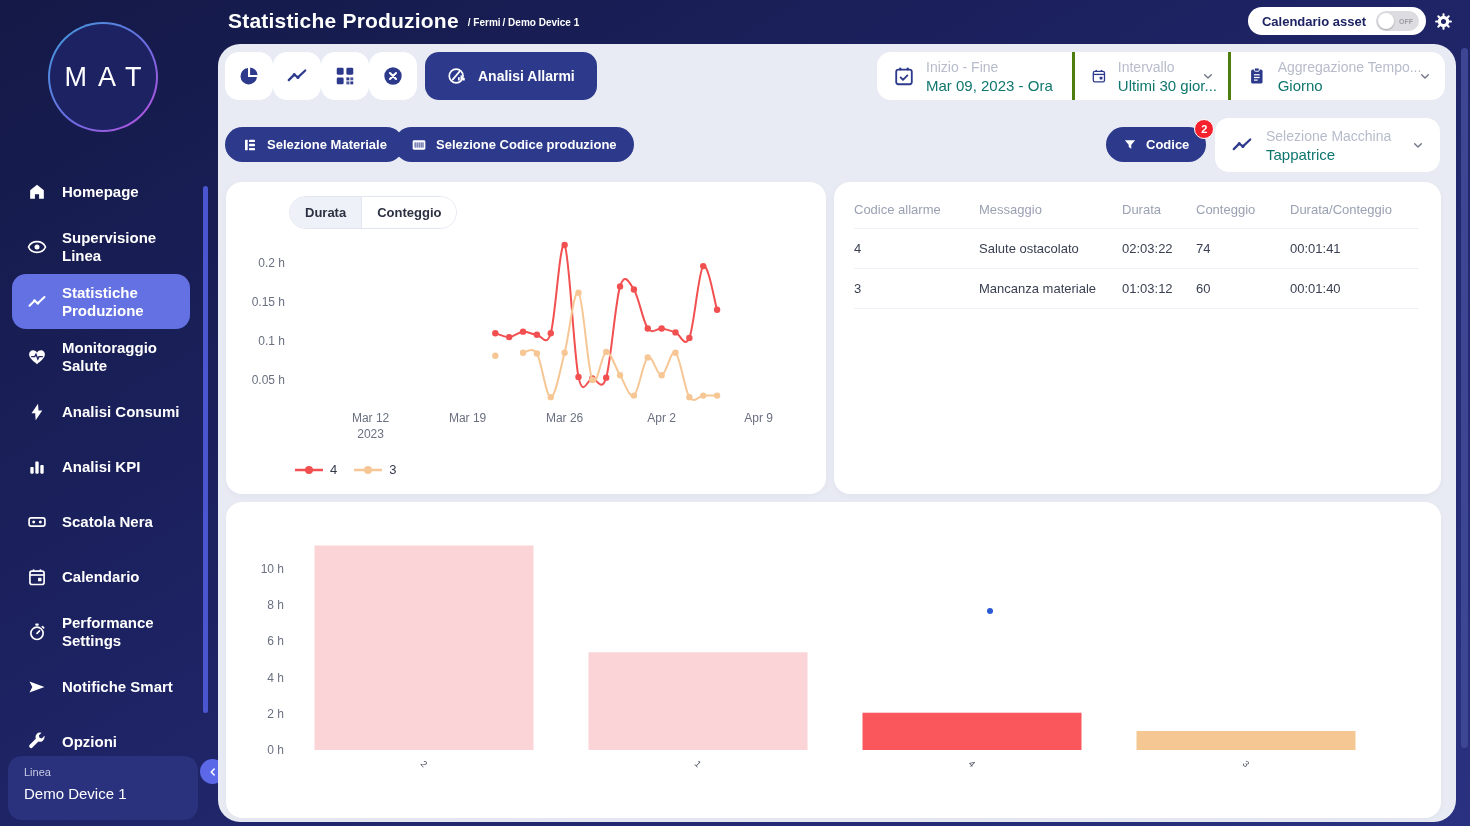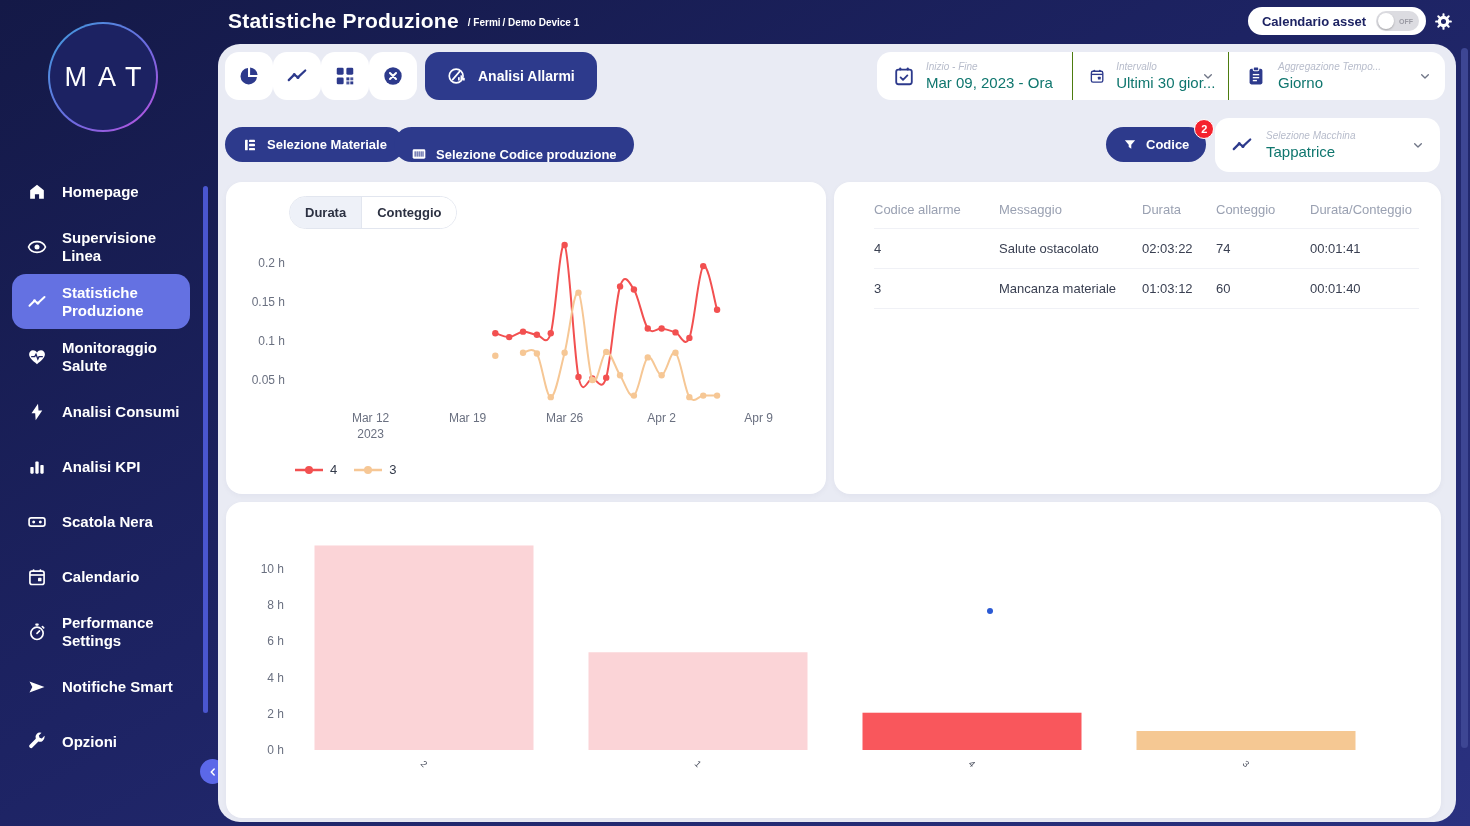--- a/index.html
+++ b/index.html
@@ -45,45 +45,45 @@
   .panel { position:absolute; left:218px; top:44px; width:1238px; height:778px; background:var(--panel-bg,#e9ebf4); border-radius:22px; }
   .view-row { position:absolute; left:7px; top:8px; display:flex; }
   .icon-btn { width:48px; height:48px; border:none; border-radius:14px; background:#fff; color:var(--button-blue,#2d3a8c);
               display:flex; align-items:center; justify-content:center; cursor:pointer; }
   .icon-btn .icon { width:22px; height:22px; }
   .pill-active { margin-left:8px; height:48px; padding:0 22px; border:none; border-radius:14px; background:var(--button-blue,#2d3a8c);
                  color:#fff; font-family:inherit; font-size:14px; font-weight:700; display:flex; align-items:center; gap:11px; cursor:pointer; }
 
   .filter-card { position:absolute; left:659px; top:8px; width:568px; height:48px; background:#fff; border-radius:14px; display:flex; }
   .fsec { display:flex; align-items:center; gap:11px; padding:0 12px 0 16px; cursor:pointer; }
-  .fsec + .fsec { border-left:1px solid #4d7c0f; }
+  .fsec + .fsec { border-left:3px solid #4d7c0f; }
   .fsec.s1 { width:195px; } .fsec.s2 { width:156px; } .fsec.s3 { width:217px; }
   .blue { color:var(--button-blue,#2d3a8c); }
   .ftxt { min-width:0; }
-  .flabel { display:block; font-size:10px; color:#b7bccb; white-space:nowrap;font-style:italic; }
+  .flabel { display:block; font-size:14px; color:#b7bccb; white-space:nowrap; }
   .fvalue { display:block; font-size:15px; color:#0f766e; margin-top:2px; white-space:nowrap; }
   .chev { color:#6f7586; margin-left:auto; flex:0 0 auto; }
   .i14 { width:14px; height:14px; } .i16 { width:16px; height:16px; }
   .i20 { width:20px; height:20px; } .i22 { width:22px; height:22px; }
   .icon { display:inline-flex; }
   .icon svg { width:100%; height:100%; display:block; }
 
   .pill-dark { position:absolute; height:35px; border:none; border-radius:18px; background:var(--button-blue,#2d3a8c); color:#fff;
                font-family:inherit; font-size:13px; font-weight:700; display:flex; align-items:center; gap:9px; padding:0 17px; cursor:pointer; }
   .btn-material { left:7px; top:83px; }
-  .btn-codeprod { left:176px; top:83px;align-items:flex-end; }
+  .btn-codeprod { left:176px; top:83px; }
   .btn-codice { left:888px; top:83px; }
   .badge { position:absolute; top:-8px; right:-8px; min-width:20px; height:20px; border-radius:10px; background:var(--badge-red,#f5222d);
            border:1.5px solid #fff; color:#fff; font-size:11px; font-weight:700; display:flex; align-items:center; justify-content:center; padding:0 4px; }
   .machine-card { position:absolute; left:997px; top:74px; width:225px; height:54px; background:#fff; border-radius:14px;
                   display:flex; align-items:center; gap:13px; padding:0 14px 0 16px; cursor:pointer; }
 
   .card { position:absolute; background:#fff; border-radius:16px; box-shadow:0 2px 6px rgba(25,30,80,0.04); }
   .line-card { left:8px; top:138px; width:600px; height:312px; }
-  .table-card { left:616px; top:138px; width:607px; height:312px; padding:4px 22px 0 40px; }
+  .table-card { left:616px; top:138px; width:607px; height:312px; padding:4px 22px 0 20px; }
   .bars-card { left:8px; top:458px; width:1215px; height:316px; }
 
   .tabs { position:absolute; left:63px; top:14px; display:flex; border:1px solid #e2e6ef; border-radius:17px; overflow:hidden; background:#fff; z-index:2; }
   .tab { padding:8px 15px; font-size:13px; font-weight:700; color:#2c3142; background:#fff; border:none; font-family:inherit; cursor:pointer; }
   .tab + .tab { border-left:1px solid #e2e6ef; }
   .tab.active { background:#eef1f8; }
 
   #line-chart { position:absolute; left:0; top:0; width:600px; height:270px; }
   .legend { position:absolute; left:68px; top:280px; display:flex; gap:16px; align-items:center; }
   .legend-item { display:flex; align-items:center; gap:6px; font-size:13px; color:#333a4a; cursor:pointer; }
@@ -208,20 +208,24 @@
         <div class="nav-item">
           <span class="nav-icon icon">
             <svg viewBox="0 0 24 24" fill="currentColor" xmlns="http://www.w3.org/2000/svg">
               <path d="M21 6.2a5.4 5.4 0 0 1-7.3 5.1l-6.9 6.9a2.3 2.3 0 1 1-3.2-3.2l6.9-6.9A5.4 5.4 0 0 1 17.4 1l-3.2 3.2.9 2.7 2.7.9L21 4.6c.2.5.3 1 0 1.6z"></path>
             </svg>
           </span>
           <span class="nav-label">Opzioni</span>
         </div>
       </nav>
     <div class="sidebar-scrollbar"></div>
+    <div class="sidebar-footer">
+      <div class="sf-label">Linea</div>
+      <div class="sf-value">Demo Device 1</div>
+    </div>
     <button class="collapse-btn">
       <span class="icon i14">
           <svg viewBox="0 0 24 24" fill="currentColor" xmlns="http://www.w3.org/2000/svg">
             <path d="m14 7-5 5 5 5" fill="none" stroke="currentColor" stroke-width="2.6" stroke-linecap="round" stroke-linejoin="round"></path>
           </svg>
         </span>
     </button>
   </aside>
 
   <div class="page-head">

